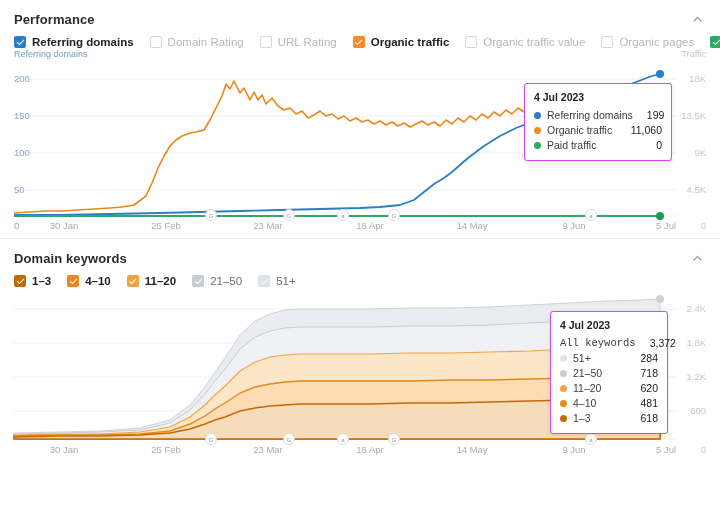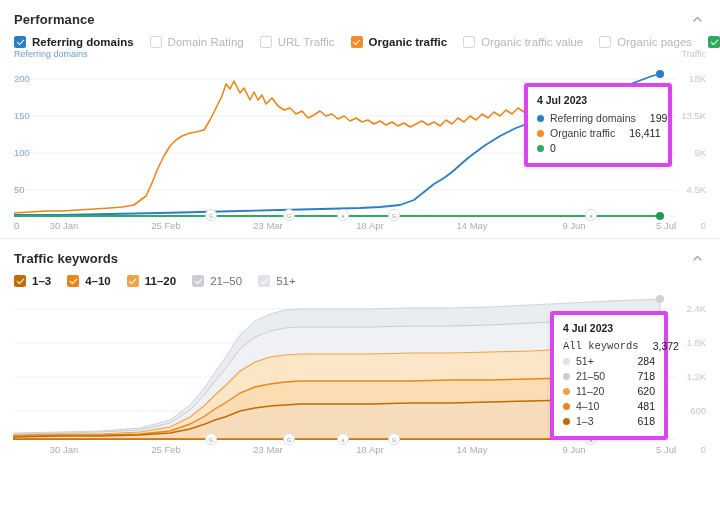--- a/index.html
+++ b/index.html
@@ -46,21 +46,21 @@
 
   .axis-title { font-size: 9px; }
   .tick-label { font-size: 9.5px; fill: #b9bdc2; }
   .tick-label.left { fill: #8aa6c8; }
   .tick-label.right { fill: #c3c7cc; }
   .xtick { font-size: 9.5px; fill: #a9adb2; }
 
   .tooltip {
     position: absolute;
     background: #fff;
-    border: 4px solid #d946ef;
+    border: 1px solid #d946ef;
     border-radius: 3px;
     box-shadow: 0 1px 4px rgba(0,0,0,.10);
     padding: 7px 9px 7px 9px;
     font-size: 10.5px;
     color: #333;
     z-index: 20;
   }
   .tt-date { font-weight: 700; font-size: 10.5px; color: #222; margin-bottom: 5px; }
   .tt-row { display: flex; align-items: center; line-height: 15px; }
   .tt-dot { width: 7px; height: 7px; border-radius: 50%; margin-right: 6px; flex: 0 0 auto; }
@@ -89,21 +89,21 @@
       <div class="legend-item on">
         <span class="cb on" style="background:#2b7ec1"></span>
         <span class="legend-label">Referring domains</span>
       </div>
       <div class="legend-item off">
         <span class="cb off"></span>
         <span class="legend-label">Domain Rating</span>
       </div>
       <div class="legend-item off">
         <span class="cb off"></span>
-        <span class="legend-label">URL Traffic</span>
+        <span class="legend-label">URL Rating</span>
       </div>
       <div class="legend-item on">
         <span class="cb on" style="background:#f28c28"></span>
         <span class="legend-label">Organic traffic</span>
       </div>
       <div class="legend-item off">
         <span class="cb off"></span>
         <span class="legend-label">Organic traffic value</span>
       </div>
       <div class="legend-item off">
@@ -187,36 +187,37 @@
     <div class="tooltip" style="left:524px; top:35px; width:148px;">
       <div class="tt-date">4 Jul 2023</div>
       <div class="tt-row">
         <span class="tt-dot" style="background:#2b7ec1"></span>
         <span class="tt-name">Referring domains</span>
         <span class="tt-val">199</span>
       </div>
       <div class="tt-row">
         <span class="tt-dot" style="background:#f28c28"></span>
         <span class="tt-name">Organic traffic</span>
-        <span class="tt-val">16,411</span>
+        <span class="tt-val">11,060</span>
       </div>
       <div class="tt-row">
         <span class="tt-dot" style="background:#2eaa63"></span>
+        <span class="tt-name">Paid traffic</span>
         <span class="tt-val">0</span>
       </div>
     </div>
   </div>
 </div>
 
 <div class="divider"></div>
 
 <div class="panel">
 
   <div class="panel-header">
-    <span class="panel-title">Traffic keywords</span>
+    <span class="panel-title">Domain keywords</span>
     <span class="chevron">
       <svg width="13" height="13" viewBox="0 0 13 13">
           <path d="M3 8 L6.5 4.5 L10 8" fill="none" stroke="#9a9ea3" stroke-width="1.3" stroke-linecap="round" stroke-linejoin="round"></path>
         </svg>
     </span>
   </div>
 
   <div class="legend-rows">
     <div class="legend-row">
       <div class="legend-item on">

